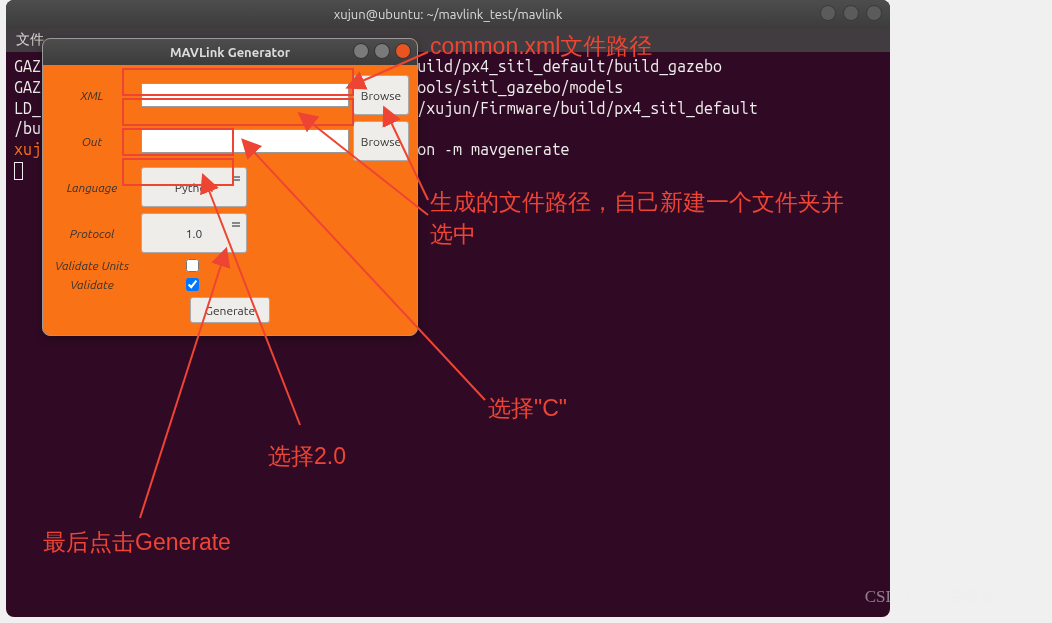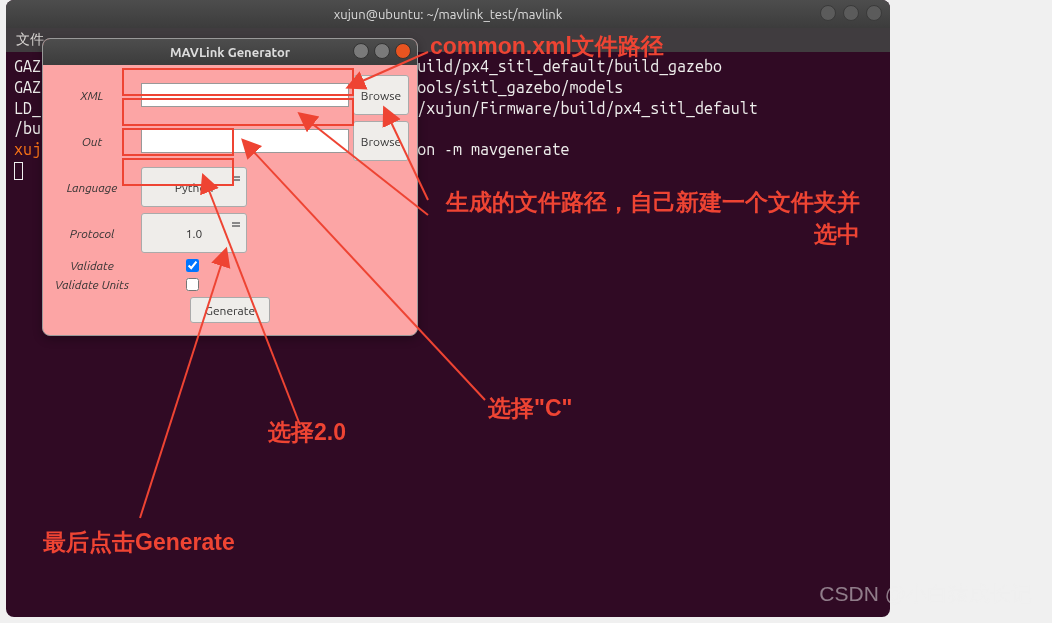--- a/index.html
+++ b/index.html
@@ -83,21 +83,21 @@
       vertical-align: middle;
       margin-top: -2px;
     }
     
     
     .dialog {
       position: absolute;
       top: 38px;
       left: 42px;
       width: 376px;
-      background: #fca5a5;
+      background: #f97316;
       border: 1px solid #999;
       border-radius: 8px;
       box-shadow: 0 3px 10px rgba(0,0,0,0.3);
       overflow: hidden;
     }
     
     .dialog-titlebar {
       height: 26px;
       background: linear-gradient(to bottom, #4d4d4d, #3c3c3c);
       display: flex;
@@ -218,43 +218,42 @@
       position: absolute;
       border: 2px solid #e43;
       pointer-events: none;
     }
     
     
     .anno {
       position: absolute;
       color: #e43;
       font-size: 23px;
-      font-weight: 700;
+      font-weight: 400;
       font-family: "Microsoft YaHei", "SimHei", sans-serif;
       line-height: 1.4;
-      text-align: right;
     }
     
     
     svg.arrows {
       position: absolute;
       top: 0;
       left: 0;
       width: 1052px;
       height: 623px;
       pointer-events: none;
     }
     
     .watermark {
       position: absolute;
       right: 20px;
       bottom: 15px;
       color: rgba(240,240,240,0.5);
-      font-size: 21px;
-      font-family: Liberation Sans, sans-serif;
+      font-size: 17px;
+      font-family: Liberation Serif, serif;
     }
   </style>
 </head>
 <body>
 
 <div class="terminal-window">
   <div class="terminal-titlebar">
     <span>xujun@ubuntu: ~/mavlink_test/mavlink</span>
     <div class="terminal-controls">
       <div class="terminal-btn"></div>
@@ -295,40 +294,40 @@
     </div>
     <div class="dlg-row">
       <div class="dlg-label">Language</div>
       <div class="dlg-select">Python</div>
     </div>
     <div class="dlg-row">
       <div class="dlg-label">Protocol</div>
       <div class="dlg-select">1.0</div>
     </div>
     <div class="dlg-row">
+      <div class="dlg-label">Validate Units</div>
+      <input type="checkbox" class="dlg-check" style="">
+    </div>
+    <div class="dlg-row">
       <div class="dlg-label">Validate</div>
       <input type="checkbox" class="dlg-check" checked="" style="">
-    </div>
-    <div class="dlg-row">
-      <div class="dlg-label">Validate Units</div>
-      <input type="checkbox" class="dlg-check" style="">
     </div>
     <div class="dlg-generate">Generate</div>
   </div>
 </div>
 
 <div class="redbox" style="left:122px; top:68px; width:232px; height:28px;"></div>
 <div class="redbox" style="left:122px; top:98px; width:232px; height:28px;"></div>
 <div class="redbox" style="left:122px; top:128px; width:112px; height:28px;"></div>
 <div class="redbox" style="left:122px; top:158px; width:112px; height:28px;"></div>
 
 <div class="anno" style="left:430px; top:30px;">common.xml文件路径</div>
 <div class="anno" style="left:430px; top:186px; width:430px;">生成的文件路径，自己新建一个文件夹并选中</div>
 <div class="anno" style="left:488px; top:392px;">选择"C"</div>
-<div class="anno" style="left:268px; top:416px;">选择2.0</div>
+<div class="anno" style="left:268px; top:440px;">选择2.0</div>
 <div class="anno" style="left:43px; top:526px;">最后点击Generate</div>
 
 <svg class="arrows">
   <defs>
     <marker id="ah" markerWidth="12" markerHeight="12" refX="2" refY="5" orient="auto">
       <path d="M0,0 L10,5 L0,10 Z" fill="#e43"></path>
     </marker>
   </defs>
 
   <line x1="428" y1="52" x2="360" y2="82" stroke="#e43" stroke-width="2" marker-end="url(#ah)"></line>

